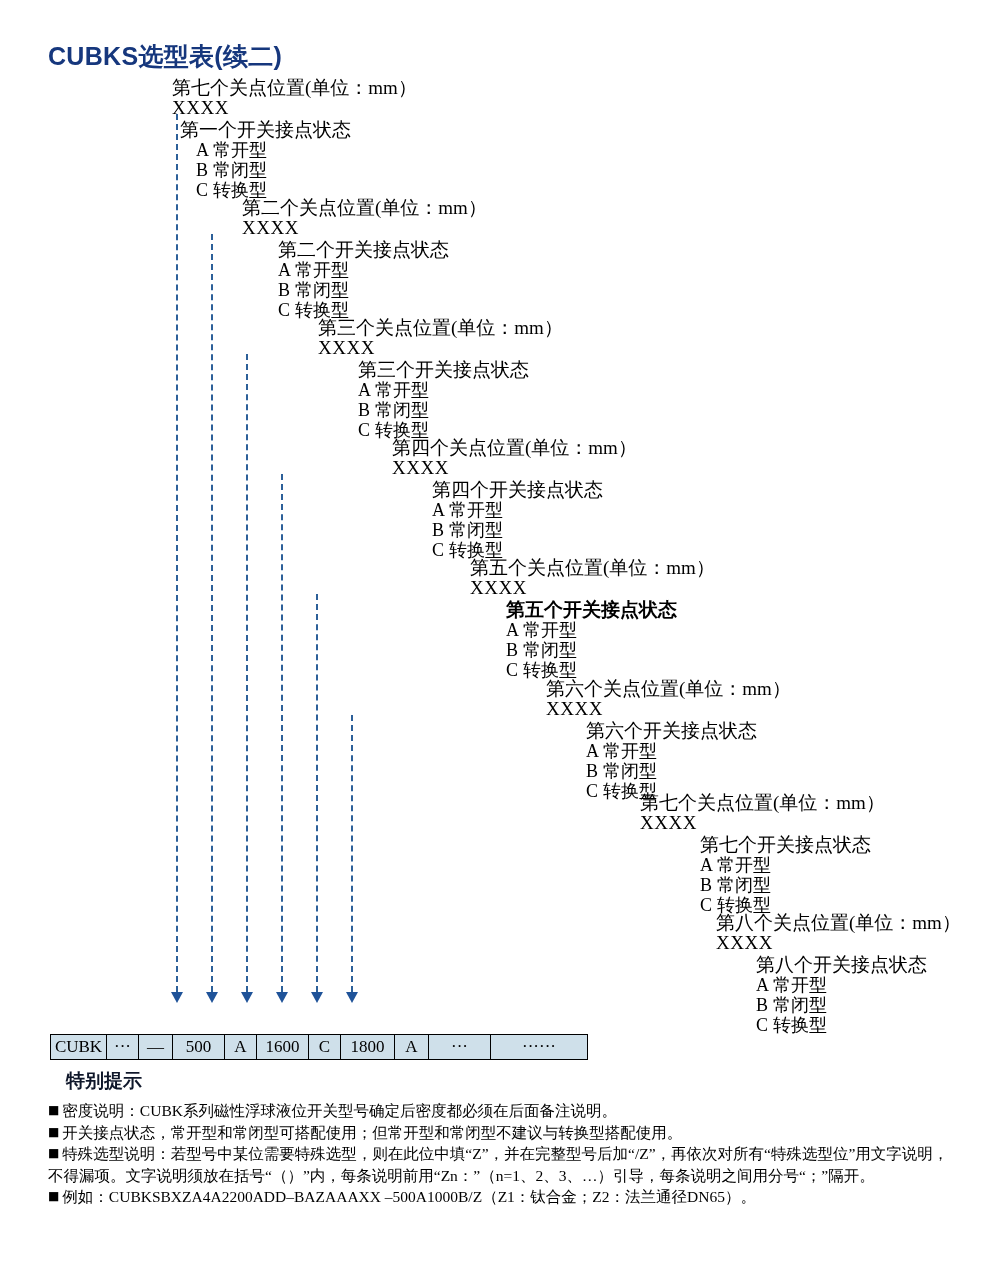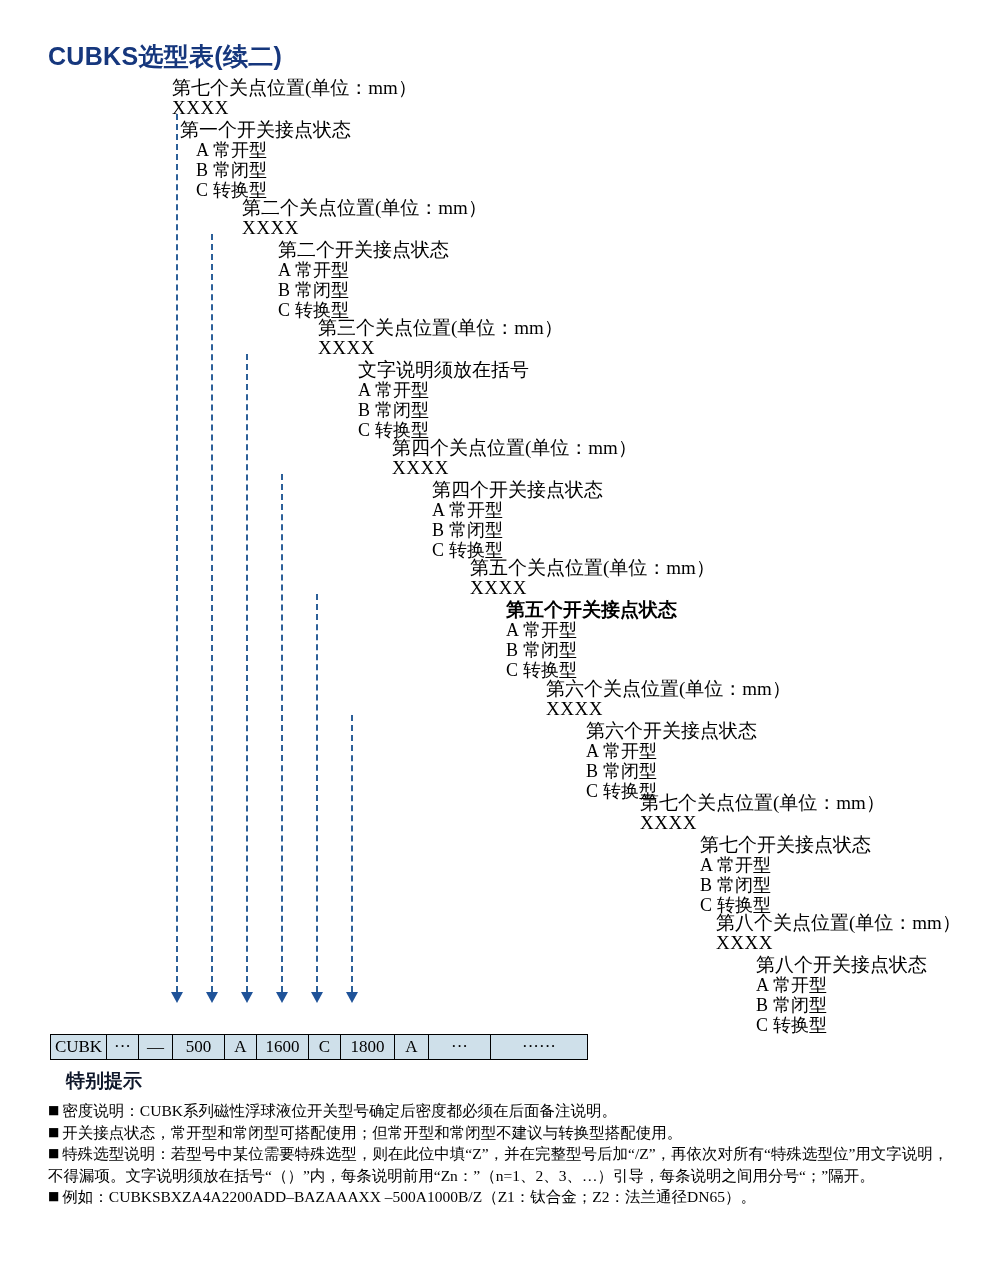--- a/index.html
+++ b/index.html
@@ -109,21 +109,21 @@
       <div class="tline opt" style="left: 196px; top: 160px;"><span class="k">B</span><span>常闭型</span></div>
       <div class="tline opt" style="left: 196px; top: 180px;"><span class="k">C</span><span>转换型</span></div>
       <div class="tline " style="left: 242px; top: 198px;">第二个关点位置(单位：mm）</div>
       <div class="tline xxxx" style="left: 242px; top: 218px;">XXXX</div>
       <div class="tline " style="left: 278px; top: 240px;">第二个开关接点状态</div>
       <div class="tline opt" style="left: 278px; top: 260px;"><span class="k">A</span><span>常开型</span></div>
       <div class="tline opt" style="left: 278px; top: 280px;"><span class="k">B</span><span>常闭型</span></div>
       <div class="tline opt" style="left: 278px; top: 300px;"><span class="k">C</span><span>转换型</span></div>
       <div class="tline " style="left: 318px; top: 318px;">第三个关点位置(单位：mm）</div>
       <div class="tline xxxx" style="left: 318px; top: 338px;">XXXX</div>
-      <div class="tline " style="left: 358px; top: 360px;">文字说明须放在括号</div>
+      <div class="tline " style="left: 358px; top: 360px;">第三个开关接点状态</div>
       <div class="tline opt" style="left: 358px; top: 380px;"><span class="k">A</span><span>常开型</span></div>
       <div class="tline opt" style="left: 358px; top: 400px;"><span class="k">B</span><span>常闭型</span></div>
       <div class="tline opt" style="left: 358px; top: 420px;"><span class="k">C</span><span>转换型</span></div>
       <div class="tline " style="left: 392px; top: 438px;">第四个关点位置(单位：mm）</div>
       <div class="tline xxxx" style="left: 392px; top: 458px;">XXXX</div>
       <div class="tline " style="left: 432px; top: 480px;">第四个开关接点状态</div>
       <div class="tline opt" style="left: 432px; top: 500px;"><span class="k">A</span><span>常开型</span></div>
       <div class="tline opt" style="left: 432px; top: 520px;"><span class="k">B</span><span>常闭型</span></div>
       <div class="tline opt" style="left: 432px; top: 540px;"><span class="k">C</span><span>转换型</span></div>
       <div class="tline " style="left: 470px; top: 558px;">第五个关点位置(单位：mm）</div>

